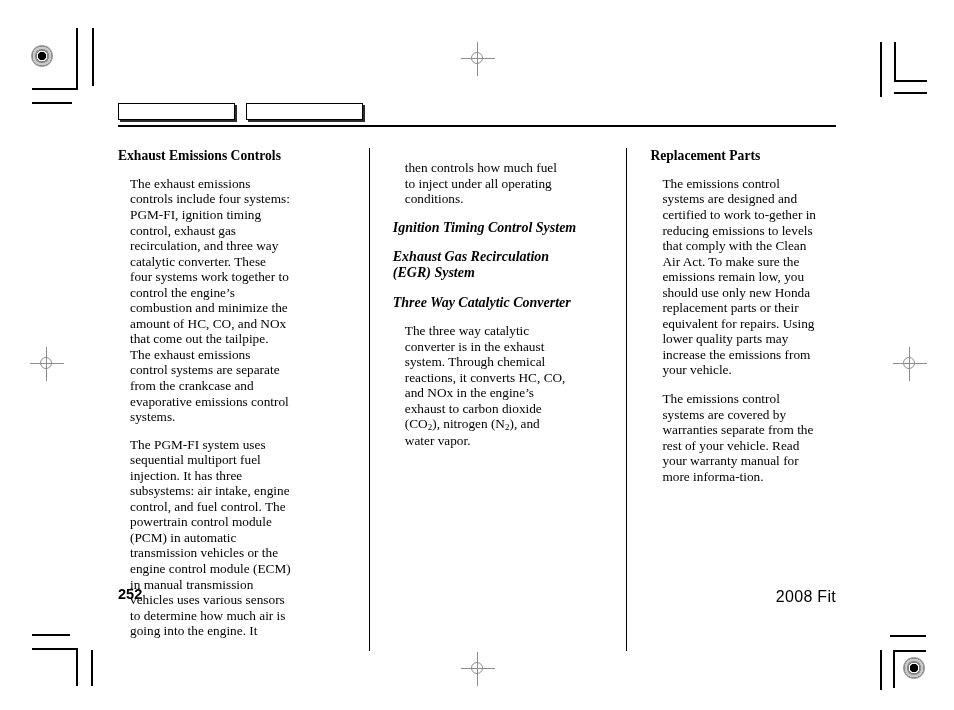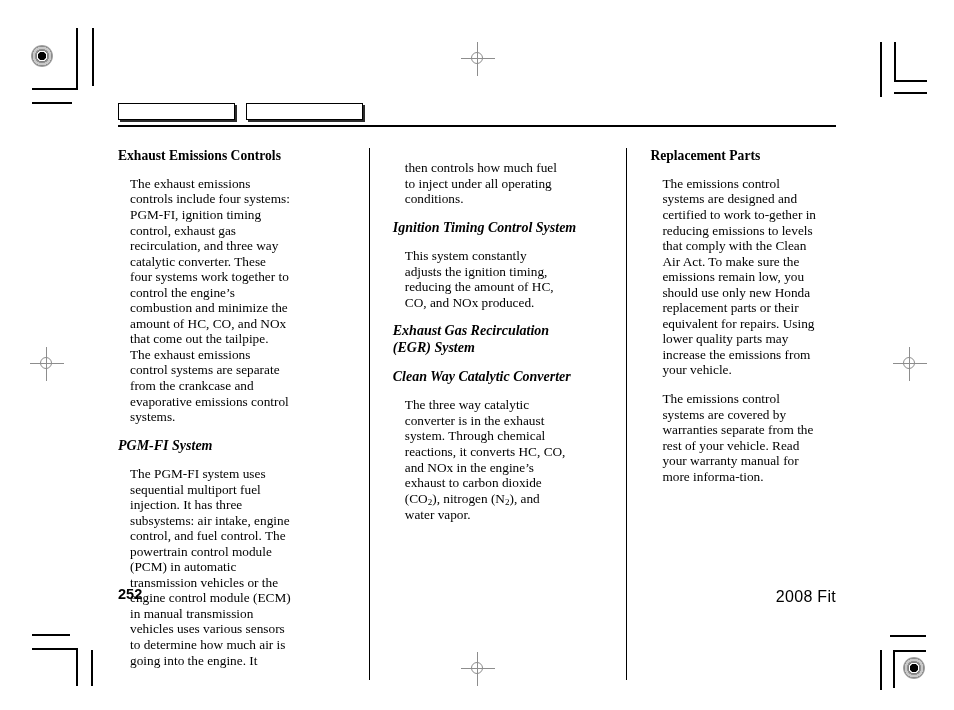--- a/index.html
+++ b/index.html
@@ -206,33 +206,31 @@
   </div>
 
   <div class="title-rule"></div>
 
   <div class="columns">
 
     <div class="col left">
       <h3 class="sec">Exhaust Emissions Controls</h3>
       <p class="body">The exhaust emissions controls include four systems: PGM-FI, ignition timing control, exhaust gas recirculation, and three way catalytic converter. These four systems work together to control the engine’s combustion and minimize the amount of HC, CO, and NOx that come out the tailpipe. The exhaust emissions control systems are separate from the crankcase and evaporative emissions control systems.</p>
 
-      <h3 class="sec ital" style="margin-top:13px;">PGM-FI System</h3>
       <p class="body">The PGM-FI system uses sequential multiport fuel injection. It has three subsystems: air intake, engine control, and fuel control. The powertrain control module (PCM) in automatic transmission vehicles or the engine control module (ECM) in manual transmission vehicles uses various sensors to determine how much air is going into the engine. It</p>
     </div>
 
     <div class="col mid">
       <p class="body">then controls how much fuel to inject under all operating conditions.</p>
 
       <h3 class="sec ital" style="margin-top:13px;">Ignition Timing Control System</h3>
-      <p class="body">This system constantly adjusts the ignition timing, reducing the amount of HC, CO, and NOx produced.</p>
 
       <h3 class="sec ital" style="margin-top:13px;">Exhaust Gas Recirculation (EGR) System</h3>
 
-      <h3 class="sec ital" style="margin-top:13px;">Clean Way Catalytic Converter</h3>
+      <h3 class="sec ital" style="margin-top:13px;">Three Way Catalytic Converter</h3>
       <p class="body"><span>The three way catalytic converter is in the exhaust system. Through chemical reactions, it converts HC, CO, and NOx in the engine’s exhaust to carbon dioxide (CO</span><sub>2</sub><span>), nitrogen (N</span><sub>2</sub><span>), and water vapor.</span></p>
     </div>
 
     <div class="col right">
       <h3 class="sec">Replacement Parts</h3>
       <p class="body">The emissions control systems are designed and certified to work to-gether in reducing emissions to levels that comply with the Clean Air Act. To make sure the emissions remain low, you should use only new Honda replacement parts or their equivalent for repairs. Using lower quality parts may increase the emissions from your vehicle.</p>
       <p class="body spaced">The emissions control systems are covered by warranties separate from the rest of your vehicle. Read your warranty manual for more informa-tion.</p>
     </div>
 
   </div>

